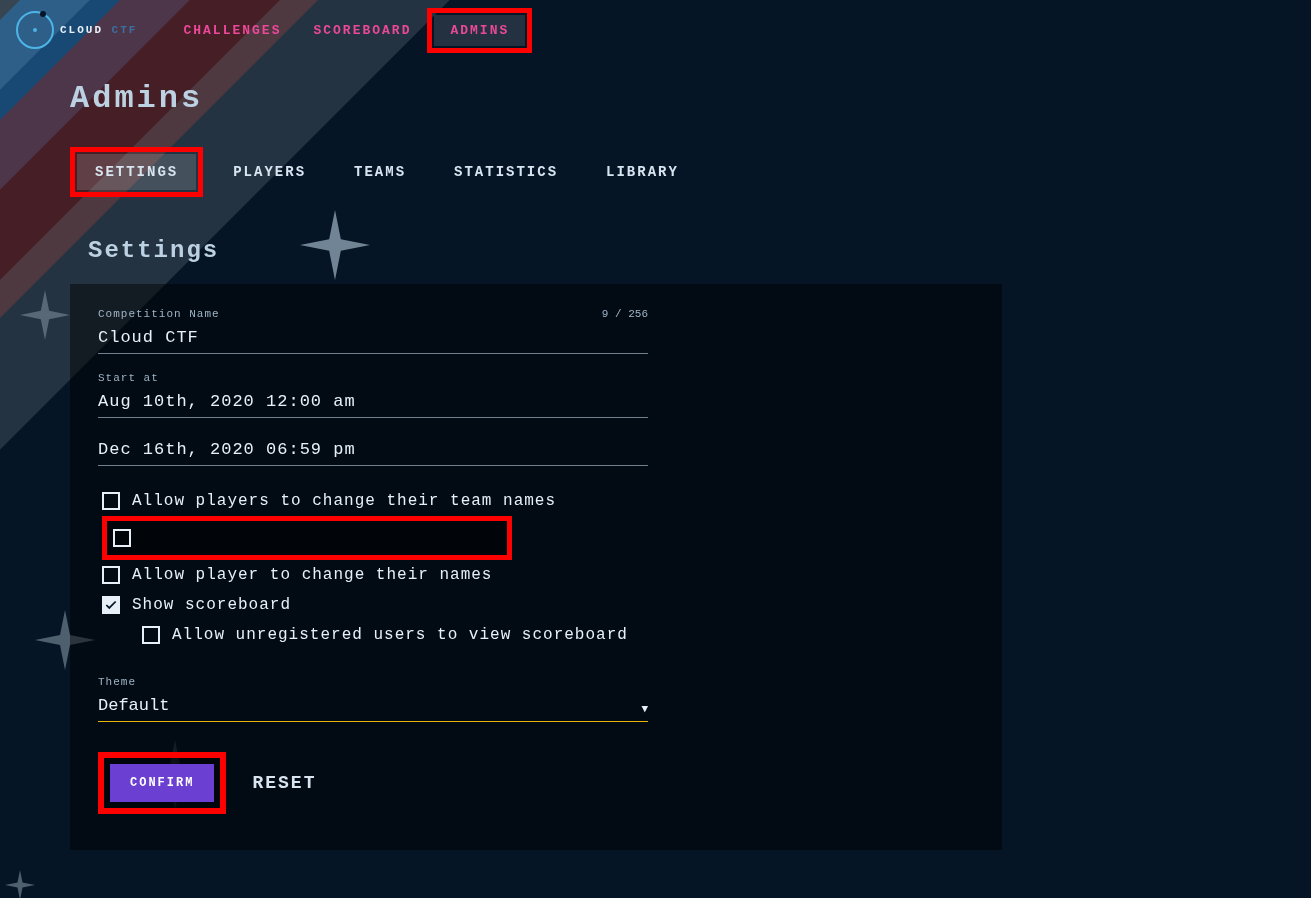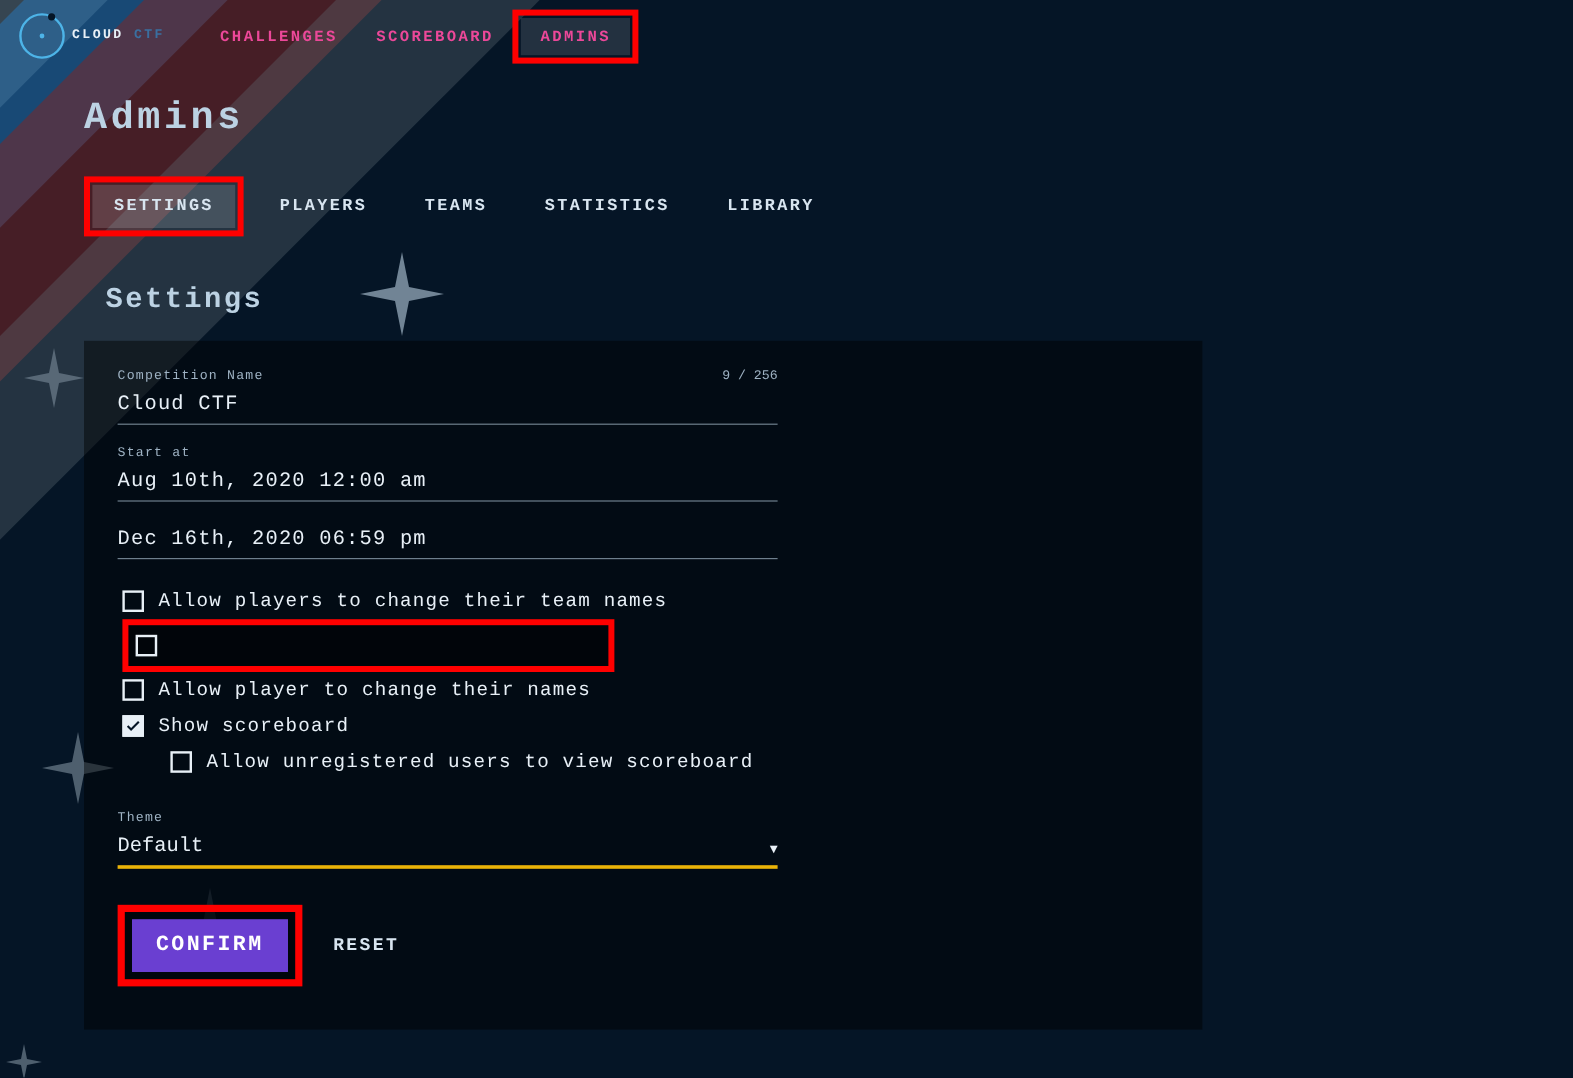--- a/index.html
+++ b/index.html
@@ -181,46 +181,46 @@
 
   .checkrow-wrap.highlight {
     border: 5px solid #ff0000;
     padding: 2px 6px;
     width: 410px;
     background: rgba(0,0,0,0.5);
   }
 
   .select-field { width: 550px; margin-top: 6px; position:relative;}
   .select-value {
-    border-bottom: 3px solid #eab308;
+    border-bottom: 1px solid #eab308;
     padding: 4px 0 6px 0;
     font-size:17px;
     display:flex;justify-content:space-between;align-items:flex-end;
     cursor:pointer;
   }
   .select-value .caret{font-size:11px;}
 
   .actions { margin-top: 30px; display:flex; gap:18px; align-items:center;}
   .btn-confirm {
     background: #6a3fd1;
     color: #fff;
     padding: 12px 20px;
     font-family: inherit;
-    font-size: 18px;
+    font-size: 12px;
     letter-spacing: 2px;
     border: none;
     cursor: pointer;
     font-weight:bold;
   }
   .btn-reset {
     background: transparent;
     border: none;
     color: #d8e5f0;
     font-family: inherit;
-    font-size: 15px;
+    font-size: 18px;
     letter-spacing: 2px;
     cursor: pointer;
     padding: 12px 8px;
     font-weight:bold;
   }
   .confirm-redbox{
     border:6px solid #ff0000;
     padding:6px;
     display:inline-block;
     background: rgba(0,0,0,0.4);

